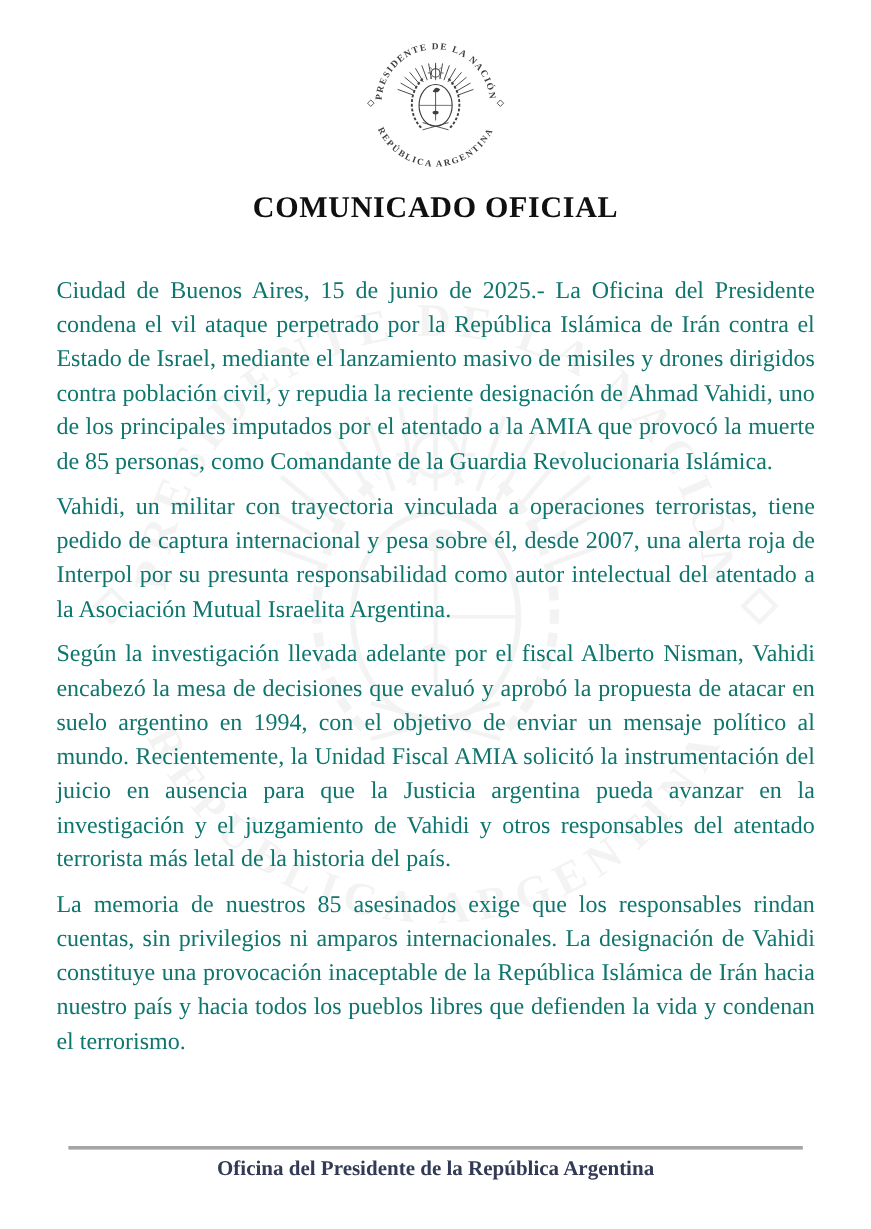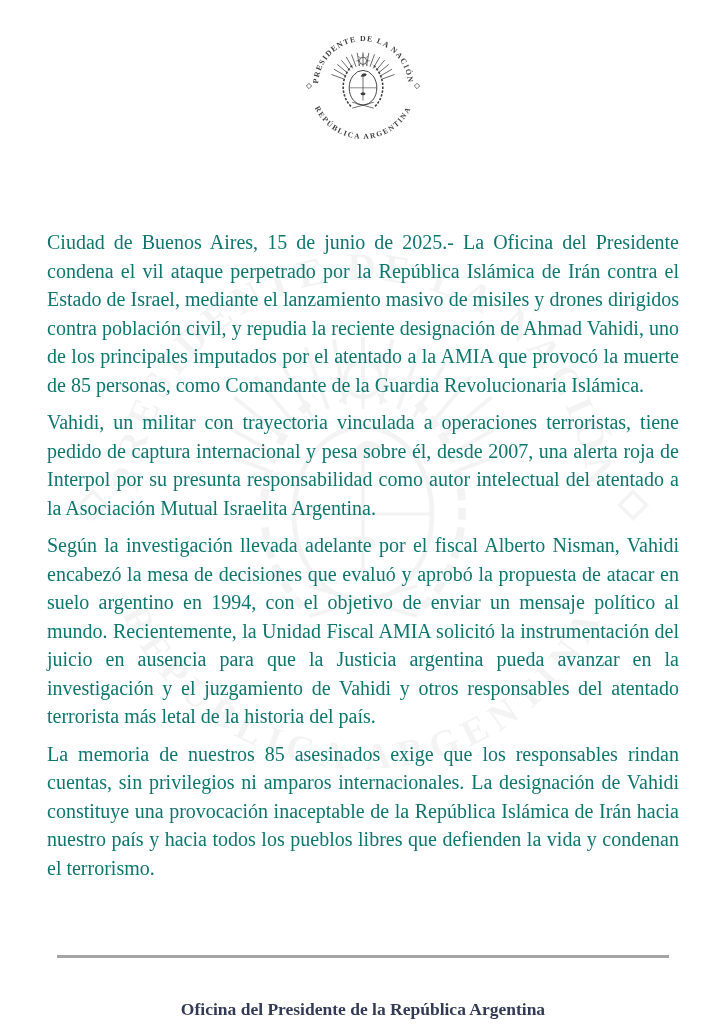--- a/index.html
+++ b/index.html
@@ -94,21 +94,20 @@
   }
   .footer-text {
     position: absolute;
     top: 963px;
     left: 0;
     width: 100%;
     text-align: center;
     font-size: 17.5px;
     font-weight: 700;
     color: #333a56;
-    margin-top: 36px;
   }
 
   .defs-holder { position: absolute; width: 0; height: 0; overflow: hidden; }
 </style>
 </head>
 <body>
 
 <svg class="defs-holder" aria-hidden="true">
   <defs>
     <g id="seal">
@@ -178,20 +177,21 @@
       <use href="#seal"></use>
     </svg>
   </div>
 
   <div class="seal-wrap">
     <svg viewBox="0 0 200 200">
       <use href="#seal"></use>
     </svg>
   </div>
 
+  <div class="doc-title">COMUNICADO OFICIAL</div>
 
   <div class="doc-body">
     <p>Ciudad de Buenos Aires, 15 de junio de 2025.- La Oficina del Presidente condena el vil ataque perpetrado por la República Islámica de Irán contra el Estado de Israel, mediante el lanzamiento masivo de misiles y drones dirigidos contra población civil, y repudia la reciente designación de Ahmad Vahidi, uno de los principales imputados por el atentado a la AMIA que provocó la muerte de 85 personas, como Comandante de la Guardia Revolucionaria Islámica.</p>
     <p>Vahidi, un militar con trayectoria vinculada a operaciones terroristas, tiene pedido de captura internacional y pesa sobre él, desde 2007, una alerta roja de Interpol por su presunta responsabilidad como autor intelectual del atentado a la Asociación Mutual Israelita Argentina.</p>
     <p>Según la investigación llevada adelante por el fiscal Alberto Nisman, Vahidi encabezó la mesa de decisiones que evaluó y aprobó la propuesta de atacar en suelo argentino en 1994, con el objetivo de enviar un mensaje político al mundo. Recientemente, la Unidad Fiscal AMIA solicitó la instrumentación del juicio en ausencia para que la Justicia argentina pueda avanzar en la investigación y el juzgamiento de Vahidi y otros responsables del atentado terrorista más letal de la historia del país.</p>
     <p>La memoria de nuestros 85 asesinados exige que los responsables rindan cuentas, sin privilegios ni amparos internacionales. La designación de Vahidi constituye una provocación inaceptable de la República Islámica de Irán hacia nuestro país y hacia todos los pueblos libres que defienden la vida y condenan el terrorismo.</p>
   </div>
 
   <div class="footer-divider"></div>
   <div class="footer-text">Oficina del Presidente de la República Argentina</div>

